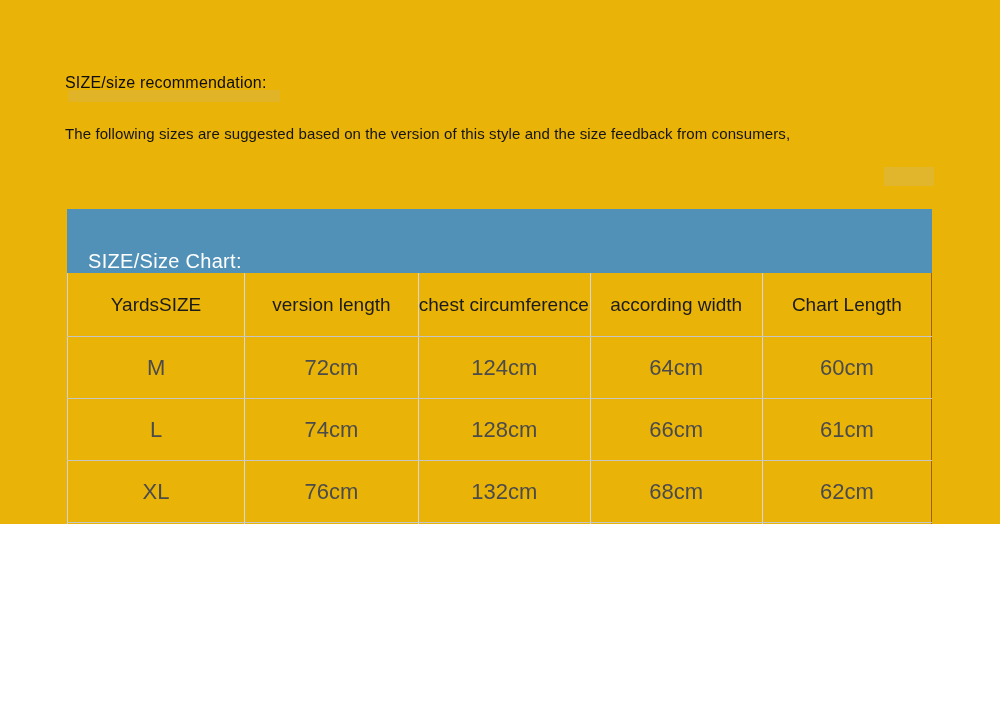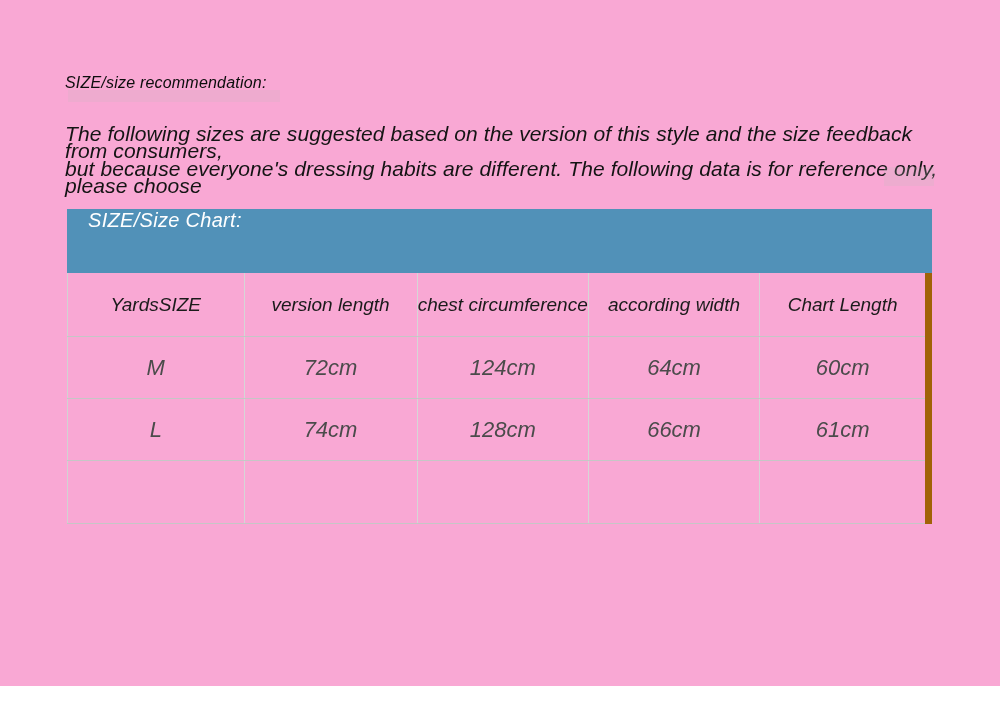--- a/index.html
+++ b/index.html
@@ -4,24 +4,23 @@
 <style>
   html, body {
     margin: 0;
     padding: 0;
     background: #ffffff;
     font-family: "Liberation Sans", sans-serif;
   }
   .page {
     position: relative;
     width: 1000px;
-    height: 686px;
-    background: #f9a8d4;
+    height: 524px;
+    background: #eab308;
     overflow: hidden;
-    font-style: italic;
   }
   .page-title {
     position: absolute;
     left: 65px;
     top: 74px;
     font-size: 16px;
     color: #0d0d0d;
     letter-spacing: 0.2px;
   }
   .title-smudge {
@@ -38,67 +37,67 @@
     top: 167px;
     width: 50px;
     height: 19px;
     background: rgba(190,190,190,0.20);
   }
   .intro-text {
     position: absolute;
     left: 65px;
     top: 125px;
     width: 880px;
-    font-size: 21px;
+    font-size: 15px;
     line-height: 17.3px;
     color: #141414;
     letter-spacing: 0.1px;
   }
   .chart-wrap {
     position: absolute;
     left: 67px;
     top: 209px;
     width: 865px;
   }
   .chart-header {
     height: 64px;
     display: flex;
-    align-items: flex-start;
+    align-items: flex-end;
     padding-left: 21px;
     box-sizing: border-box;
     color: #ffffff;
     font-size: 20px;
     letter-spacing: 0.3px;
   }
   table.size-table {
     width: 100%;
     border-collapse: collapse;
     table-layout: fixed;
     border-left: 1px solid #d2d2d2;
-    border-right: 7px solid #a16207;
+    border-right: 1px solid #a16207;
     border-bottom: 1px solid #c6c6c6;
   }
   table.size-table td, table.size-table th {
     border-right: 1px solid #d6d6d6;
     border-bottom: 1px solid #c6c6c6;
     text-align: center;
     vertical-align: middle;
     padding: 0;
     font-weight: normal;
   }
   table.size-table td:last-child, table.size-table th:last-child {
     border-right: none;
   }
   tr.head-row th {
     height: 63px;
     font-size: 19px;
     color: #1b1b1b;
   }
   tr.head-row th.align-left {
-    text-align: center;
+    text-align: left;
     padding-left: 0;
     line-height: 23px;
   }
   tr.data-row td {
     height: 61px;
     font-size: 22px;
     color: #4b4b4b;
   }
   tr.empty-row td {
     height: 62px;
@@ -112,21 +111,20 @@
 </head>
 <body>
 
 <div class="page">
 
   <div class="page-title">SIZE/size recommendation:</div>
   <div class="title-smudge"></div>
 
   <div class="intro-text">
     <div>The following sizes are suggested based on the version of this style and the size feedback from consumers,</div>
-    <div>but because everyone's dressing habits are different. The following data is for reference only, please choose</div>
   </div>
   <div class="para-smudge"></div>
 
   <div class="chart-wrap">
     <div class="chart-header" style="background:#5191b8;">
       <span>SIZE/Size Chart:</span>
     </div>
 
     <table class="size-table">
       <colgroup>
@@ -154,20 +152,27 @@
         </tr>
 
         <tr class="data-row">
           <td>L</td>
           <td>74cm</td>
           <td>128cm</td>
           <td>66cm</td>
           <td>61cm</td>
         </tr>
 
+        <tr class="data-row">
+          <td>XL</td>
+          <td>76cm</td>
+          <td>132cm</td>
+          <td>68cm</td>
+          <td>62cm</td>
+        </tr>
 
 
         <tr class="empty-row">
           <td></td>
           <td></td>
           <td></td>
           <td></td>
           <td></td>
         </tr>
       </tbody>

